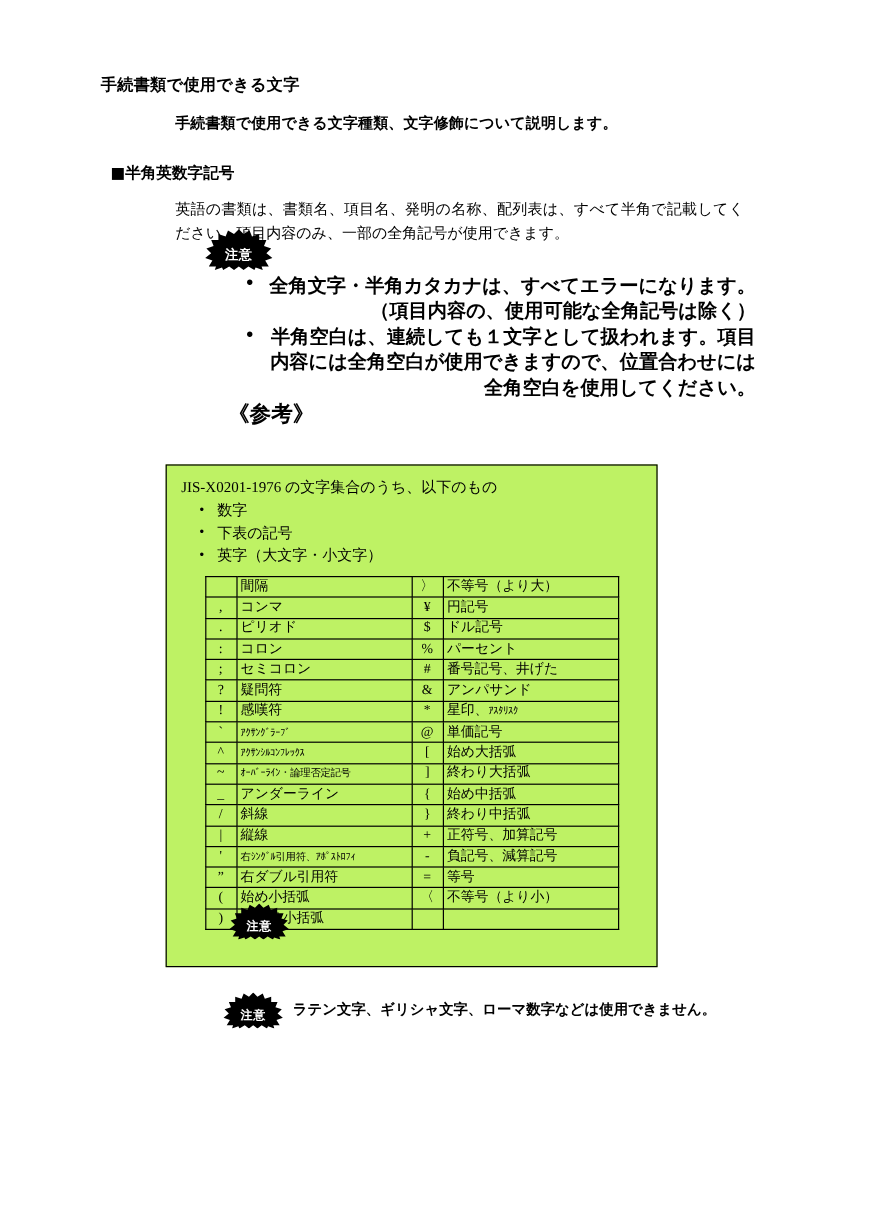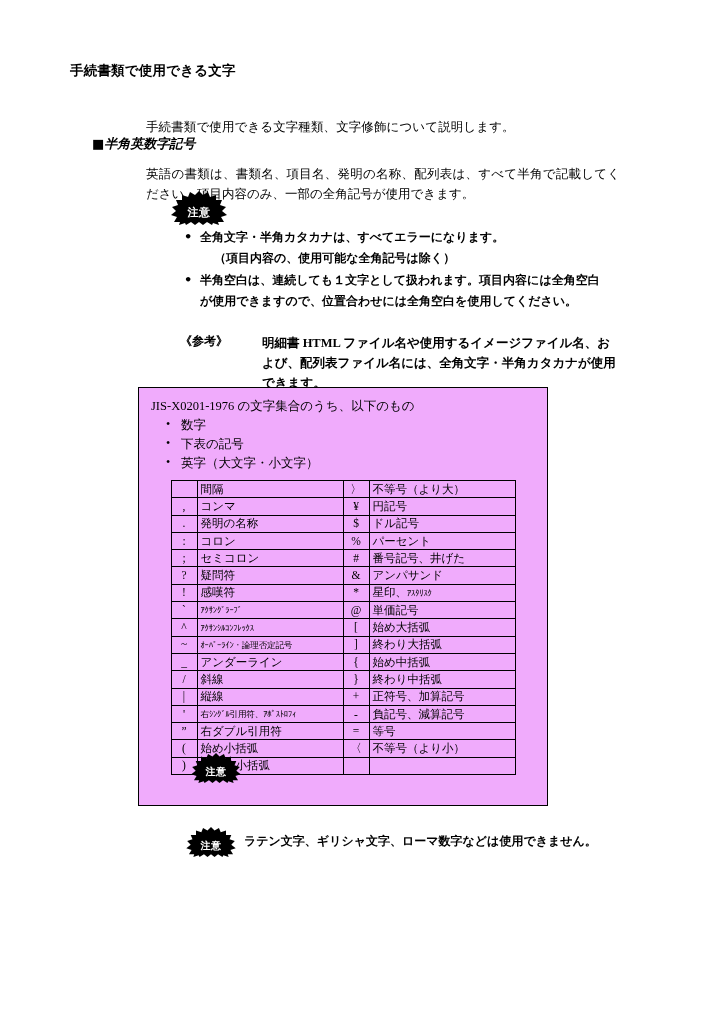--- a/index.html
+++ b/index.html
@@ -10,32 +10,32 @@
     background: #ffffff;
     font-family: "Liberation Serif", "DejaVu Serif", serif;
     color: #000000;
     position: relative;
     overflow: hidden;
   }
   .page { position: relative; width: 725px; height: 1024px; padding: 0; }
 
   
   .h1 {
-    position: absolute; left: 70px; top: 62px;
+    position: absolute; left: 84px; top: 62px;
     font-family: Liberation Mono, monospace;
     font-weight: bold; font-size: 13.5px; letter-spacing: .2px;
   }
   .lead {
-    position: absolute; left: 146px; top: 119px;
-    font-size: 12.5px; letter-spacing: .1px;
+    position: absolute; left: 146px; top: 95px;
+    font-size: 12.5px; letter-spacing: .1px; font-weight: bold;
   }
   .h2 {
     position: absolute; left: 92px; top: 135px;
     font-family: "DejaVu Sans", "Liberation Sans", sans-serif;
-    font-weight: bold; font-size: 13px; font-style: italic;
+    font-weight: bold; font-size: 13px;
   }
   .para {
     position: absolute; left: 146px; top: 164px; width: 474px;
     font-size: 12.5px; line-height: 20px; text-align: justify;
   }
 
   
   .badge {
     position: relative; display: inline-block;
     width: 58px; height: 34px; vertical-align: middle;
@@ -47,39 +47,39 @@
     color: #ffffff;
     font-family: "DejaVu Sans", "Liberation Sans", sans-serif;
     font-weight: bold; font-size: 11px; letter-spacing: .5px;
   }
   .badge.sm { width: 52px; height: 30px; }
   .badge.sm .bl { width: 52px; height: 30px; font-size: 10px; }
 
   
   .caution1 { position: absolute; left: 170px; top: 191px; }
   .bullets1 {
-    position: absolute; left: 180px; top: 227px; width: 430px;
-    font-family: "DejaVu Sans", "Liberation Sans", sans-serif;
-    font-weight: bold; font-size: 12px; line-height: 21px;
+    position: absolute; left: 200px; top: 227px; width: 430px;
+    font-family: "DejaVu Sans", "Liberation Sans", sans-serif;
+    font-weight: bold; font-size: 16px; line-height: 21px; text-align: right;
   }
   .bullets1 ul { margin: 0; padding: 0 0 0 20px; list-style: none; }
   .bullets1 li { position: relative; margin: 0 0 1px 0; }
   .bullets1 li::before {
     content: "\2022"; position: absolute; left: -16px; top: -1px; font-size: 13px;
   }
   .bullets1 .sub { list-style: none; padding-left: 14px; }
-  .ref-label { position: absolute; left: 180px; top: 333px; font-size: 12px; font-weight: bold; }
+  .ref-label { position: absolute; left: 190px; top: 333px; font-size: 18px; font-weight: bold; }
   .ref-body { position: absolute; left: 262px; top: 333px; width: 358px; font-size: 12.5px; line-height: 20px; font-weight: bold; }
 
   
   .box {
     position: absolute; left: 138px; top: 387px;
     width: 410px; height: 419px;
     border: 1.6px solid #000;
-    background: #f0abfc;
+    background: #bef264;
   }
   .box-head {
     padding: 9px 0 0 12px;
     font-size: 12.5px; line-height: 18px;
   }
   .box-head ul { margin: 1px 0 0 0; padding: 0 0 0 30px; list-style: none; }
   .box-head li { position: relative; line-height: 19px; }
   .box-head li::before {
     content: "\2022"; position: absolute; left: -15px; top: -1px; font-size: 12px;
   }
@@ -150,21 +150,20 @@
         <span>全角文字・半角カタカナは、すべてエラーになります。</span>
         <div class="sub">（項目内容の、使用可能な全角記号は除く）</div>
       </li>
       <li>
         <span>半角空白は、連続しても１文字として扱われます。項目内容には全角空白が使用できますので、位置合わせには全角空白を使用してください。</span>
       </li>
     </ul>
   </div>
 
   <div class="ref-label">《参考》</div>
-  <div class="ref-body">明細書 HTML ファイル名や使用するイメージファイル名、および、配列表ファイル名には、全角文字・半角カタカナが使用できます。</div>
 
   <div class="box">
     <div class="box-head">
       <div>JIS-X0201-1976 の文字集合のうち、以下のもの</div>
       <ul>
         <li>数字</li>
         <li>下表の記号</li>
         <li>英字（大文字・小文字）</li>
       </ul>
     </div>
@@ -177,21 +176,21 @@
             <td class="nam">不等号（より大）</td>
           </tr>
           <tr>
             <td class="sym">,</td>
             <td class="nam">コンマ</td>
             <td class="sym">¥</td>
             <td class="nam">円記号</td>
           </tr>
           <tr>
             <td class="sym">.</td>
-            <td class="nam">発明の名称</td>
+            <td class="nam">ピリオド</td>
             <td class="sym">$</td>
             <td class="nam">ドル記号</td>
           </tr>
           <tr>
             <td class="sym">:</td>
             <td class="nam">コロン</td>
             <td class="sym">%</td>
             <td class="nam">パーセント</td>
           </tr>
           <tr>

